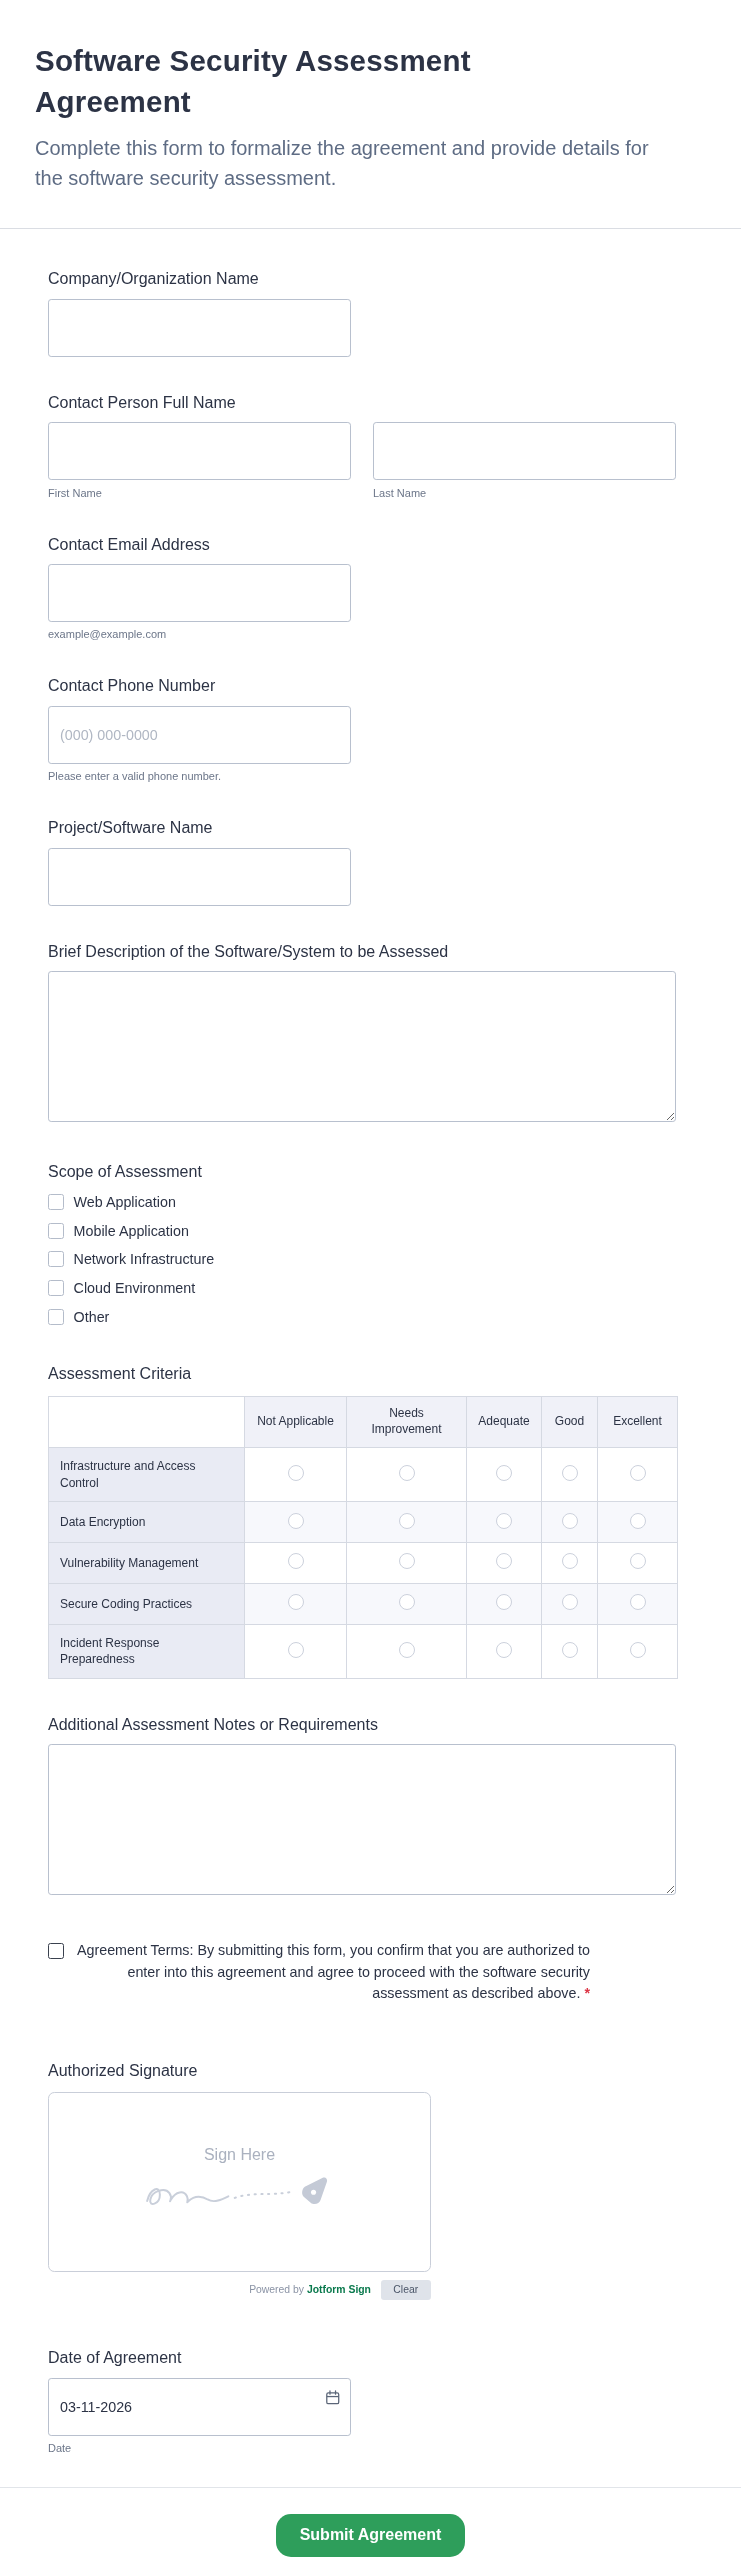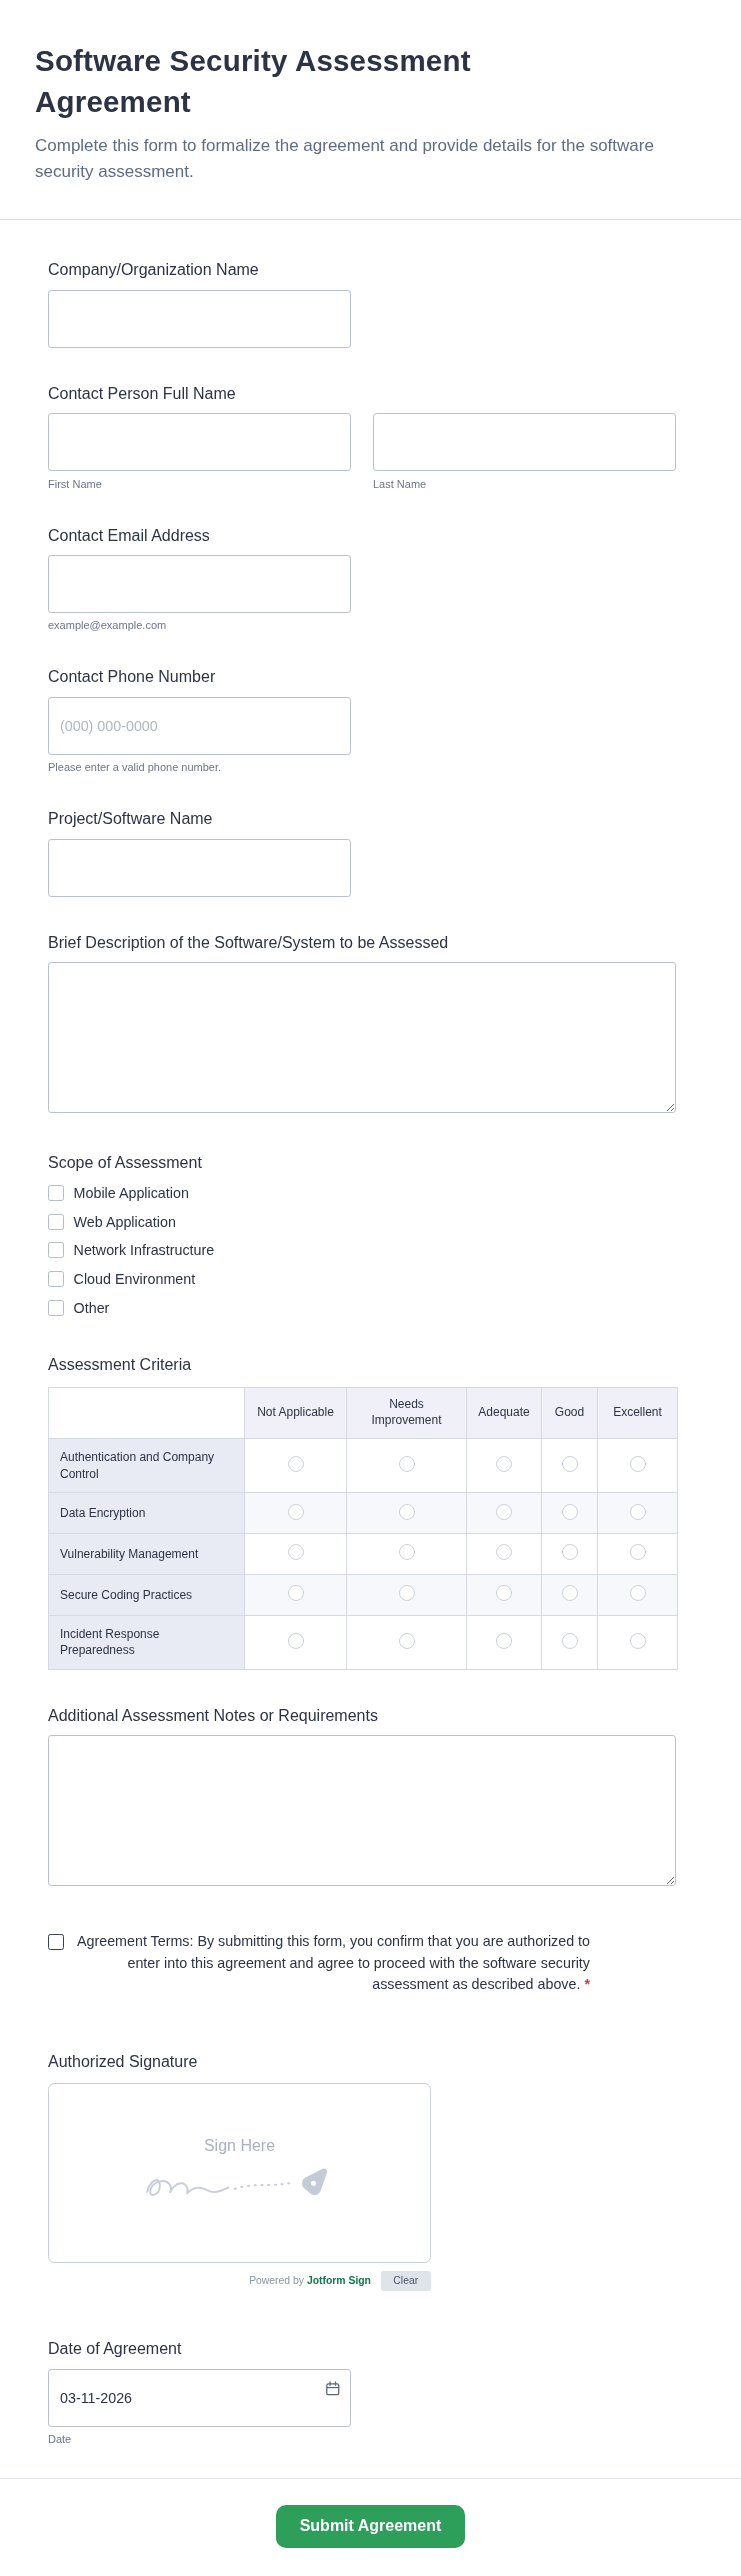--- a/index.html
+++ b/index.html
@@ -11,21 +11,21 @@
   }
   .page { width: 741px; min-height: 2576px; background: #fff; }
 
   
   .form-header { padding: 41px 48px 35px 35px; border-bottom: 0.8px solid #dadde3; }
   .form-title {
     font-size: 29.5px; font-weight: 700; line-height: 1.38;
     color: #2c3345; max-width: 510px; letter-spacing: 0.2px;
   }
   .form-subtitle {
-    margin-top: 11px; font-size: 17px; line-height: 1.5;
+    margin-top: 11px; font-size: 20px; line-height: 1.5;
     color: #5e6c84; max-width: 622px;
   }
 
   
   .form-body { padding: 41px 48px 0 48px; }
   .field { margin-bottom: 37px; }
   .field-label { font-size: 16px; font-weight: 500; color: #2c3345; margin-bottom: 10.4px; }
   .sublabel { font-size: 11px; color: #6c7689; margin-top: 6.4px; }
 
   .text-input, .textarea {
@@ -102,21 +102,21 @@
 
   
   .date-wrap { position: relative; width: 303px; }
   .date-wrap .text-input { width: 100%; padding-right: 35px; }
   .cal { position: absolute; right: 9.6px; top: 11px; cursor: pointer; line-height: 0; }
 
   
   .submit-bar { border-top: 0.8px solid #e2e5ea; margin-top: 33px; padding: 25.5px 0 105px 0; text-align: center; }
   .submit-btn {
     font-family: "Liberation Sans", sans-serif; font-size: 16px; font-weight: 600;
-    color: #fff; background: #2e9e5b; border: none; border-radius: 10px;
+    color: #fff; background: #2e9e5b; border: none; border-radius: 15px;
     padding: 12.8px 24px; cursor: pointer;
   }
 </style>
 </head>
 <body>
 
 <div class="page">
 
   <header class="form-header">
     <h1 class="form-title">Software Security Assessment Agreement</h1>
@@ -163,25 +163,25 @@
 
     <section class="field" style="margin-bottom:41px;">
       <div class="field-label">Brief Description of the Software/System to be Assessed</div>
       <textarea class="textarea" style=""></textarea>
     </section>
 
     <section class="field scope" style="margin-bottom:40px;">
       <div class="field-label">Scope of Assessment</div>
       <div class="checkbox-row">
         <span class="checkbox"></span>
+        <span class="checkbox-label">Web Application</span>
+      </div>
+      <div class="checkbox-row">
+        <span class="checkbox"></span>
         <span class="checkbox-label">Mobile Application</span>
-      </div>
-      <div class="checkbox-row">
-        <span class="checkbox"></span>
-        <span class="checkbox-label">Web Application</span>
       </div>
       <div class="checkbox-row">
         <span class="checkbox"></span>
         <span class="checkbox-label">Network Infrastructure</span>
       </div>
       <div class="checkbox-row">
         <span class="checkbox"></span>
         <span class="checkbox-label">Cloud Environment</span>
       </div>
       <div class="checkbox-row">
@@ -206,21 +206,21 @@
             <th class="corner"></th>
             <th>Not Applicable</th>
             <th>Needs Improvement</th>
             <th>Adequate</th>
             <th>Good</th>
             <th>Excellent</th>
           </tr>
         </thead>
         <tbody>
           <tr>
-            <th class="row-label">Authentication and Company Control</th>
+            <th class="row-label">Infrastructure and Access Control</th>
             <td><span class="radio"></span></td>
             <td><span class="radio"></span></td>
             <td><span class="radio"></span></td>
             <td><span class="radio"></span></td>
             <td><span class="radio"></span></td>
           </tr>
           <tr>
             <th class="row-label">Data Encryption</th>
             <td><span class="radio"></span></td>
             <td><span class="radio"></span></td>

